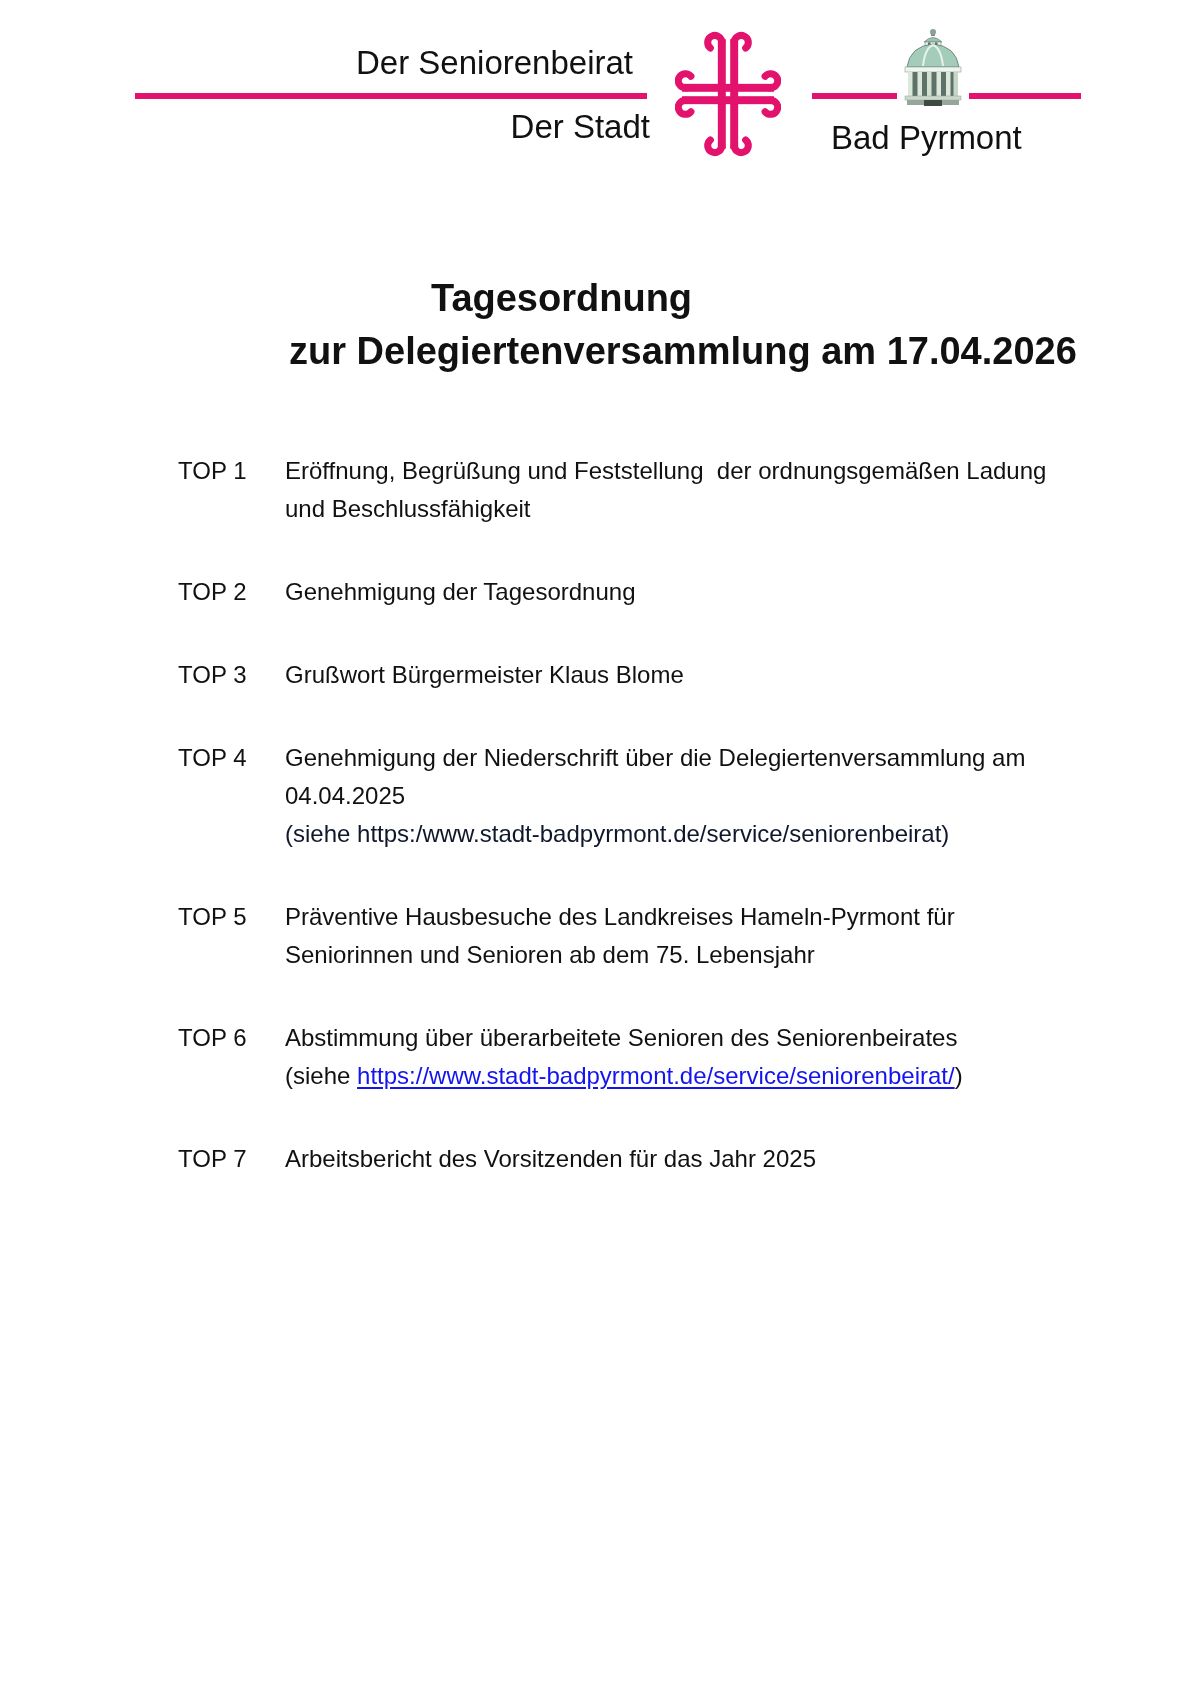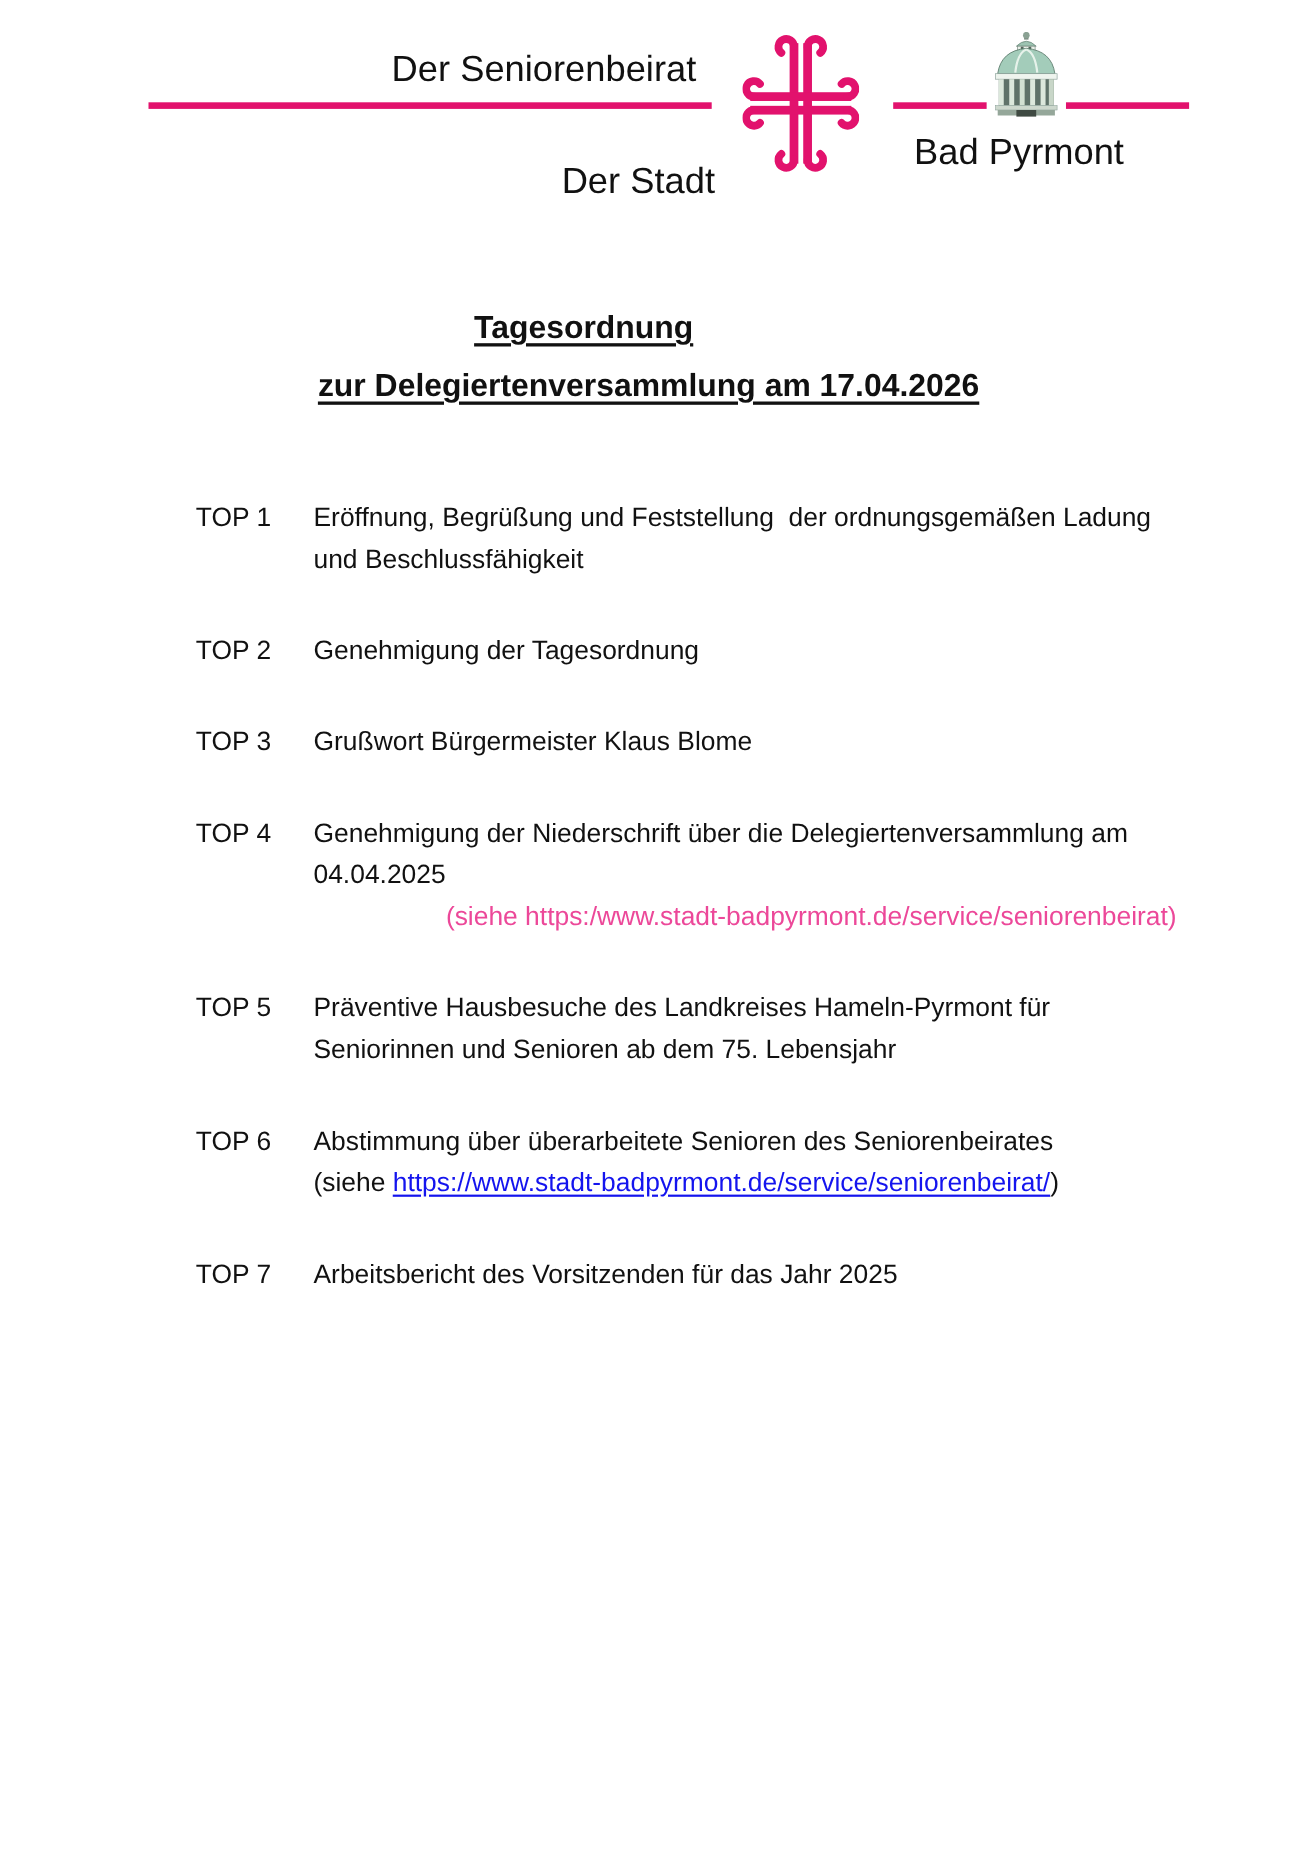--- a/index.html
+++ b/index.html
@@ -6,32 +6,32 @@
   .page {
     position:relative; width:1190px; height:1683px; background:#ffffff;
     font-family:"Liberation Sans","DejaVu Sans",sans-serif; color:#111111;
     overflow:hidden;
     border-radius:14px;
   }
 
   
   .hdr-org1 { position:absolute; left:356px; top:44px; font-size:33px; line-height:38px; white-space:pre; }
   .hdr-line-left { position:absolute; left:135px; top:93px; width:512px; height:6px; }
-  .hdr-org2 { position:absolute; right:540px; top:108px; font-size:33px; line-height:38px; white-space:pre;margin-top:37px; }
+  .hdr-org2 { position:absolute; right:540px; top:108px; font-size:33px; line-height:38px; white-space:pre; }
   .cross { position:absolute; left:675px; top:30px; width:106px; height:128px; }
   .cross svg { width:100%; height:100%; display:block; }
   .hdr-line-right { position:absolute; left:812px; top:93px; width:269px; height:6px; }
   .pavilion { position:absolute; left:897px; top:29px; width:72px; height:78px; background:#ffffff; }
   .pavilion svg { width:100%; height:100%; display:block; }
   .hdr-city { position:absolute; left:831px; top:108px; font-size:33px; line-height:38px; white-space:pre;margin-top:11px; }
 
   
   .doc-title, .doc-subtitle {
-    position:absolute; font-size:29px; font-weight:bold; line-height:36px;
-    text-decoration:underline; text-decoration-thickness:2.5px; text-underline-offset:5px;
+    position:absolute; font-size:38px; font-weight:bold; line-height:36px;
+    text-decoration-thickness:2.5px; text-underline-offset:5px;
     white-space:pre;
   }
   .doc-title { left:431px; top:280px; }
   .doc-subtitle { left:289px; top:333px; }
 
   
   .agenda { position:absolute; left:0; top:452px; width:1190px; }
   .top-row { position:relative; margin-bottom:45px; min-height:38px; }
   .top-label { position:absolute; left:140px; top:0; font-size:24px; line-height:38px; white-space:pre;margin-left:38px; }
   .top-text { margin-left:285px; font-size:24px; line-height:38px; }
@@ -118,21 +118,21 @@
         <div class="top-label">TOP 3</div>
         <div class="top-text">
           <div class="line">Grußwort Bürgermeister Klaus Blome</div>
         </div>
       </div>
       <div class="top-row">
         <div class="top-label">TOP 4</div>
         <div class="top-text">
           <div class="line">Genehmigung der Niederschrift über die Delegiertenversammlung am</div>
           <div class="line">04.04.2025</div>
-          <div class="line" style="color: #ec4899; text-align: center;">(siehe https:/www.stadt-badpyrmont.de/service/seniorenbeirat)</div>
+          <div class="line" style="color: #0f172a;">(siehe https:/www.stadt-badpyrmont.de/service/seniorenbeirat)</div>
         </div>
       </div>
       <div class="top-row">
         <div class="top-label">TOP 5</div>
         <div class="top-text">
           <div class="line">Präventive Hausbesuche des Landkreises Hameln-Pyrmont für</div>
           <div class="line">Seniorinnen und Senioren ab dem 75. Lebensjahr</div>
         </div>
       </div>
       <div class="top-row">

